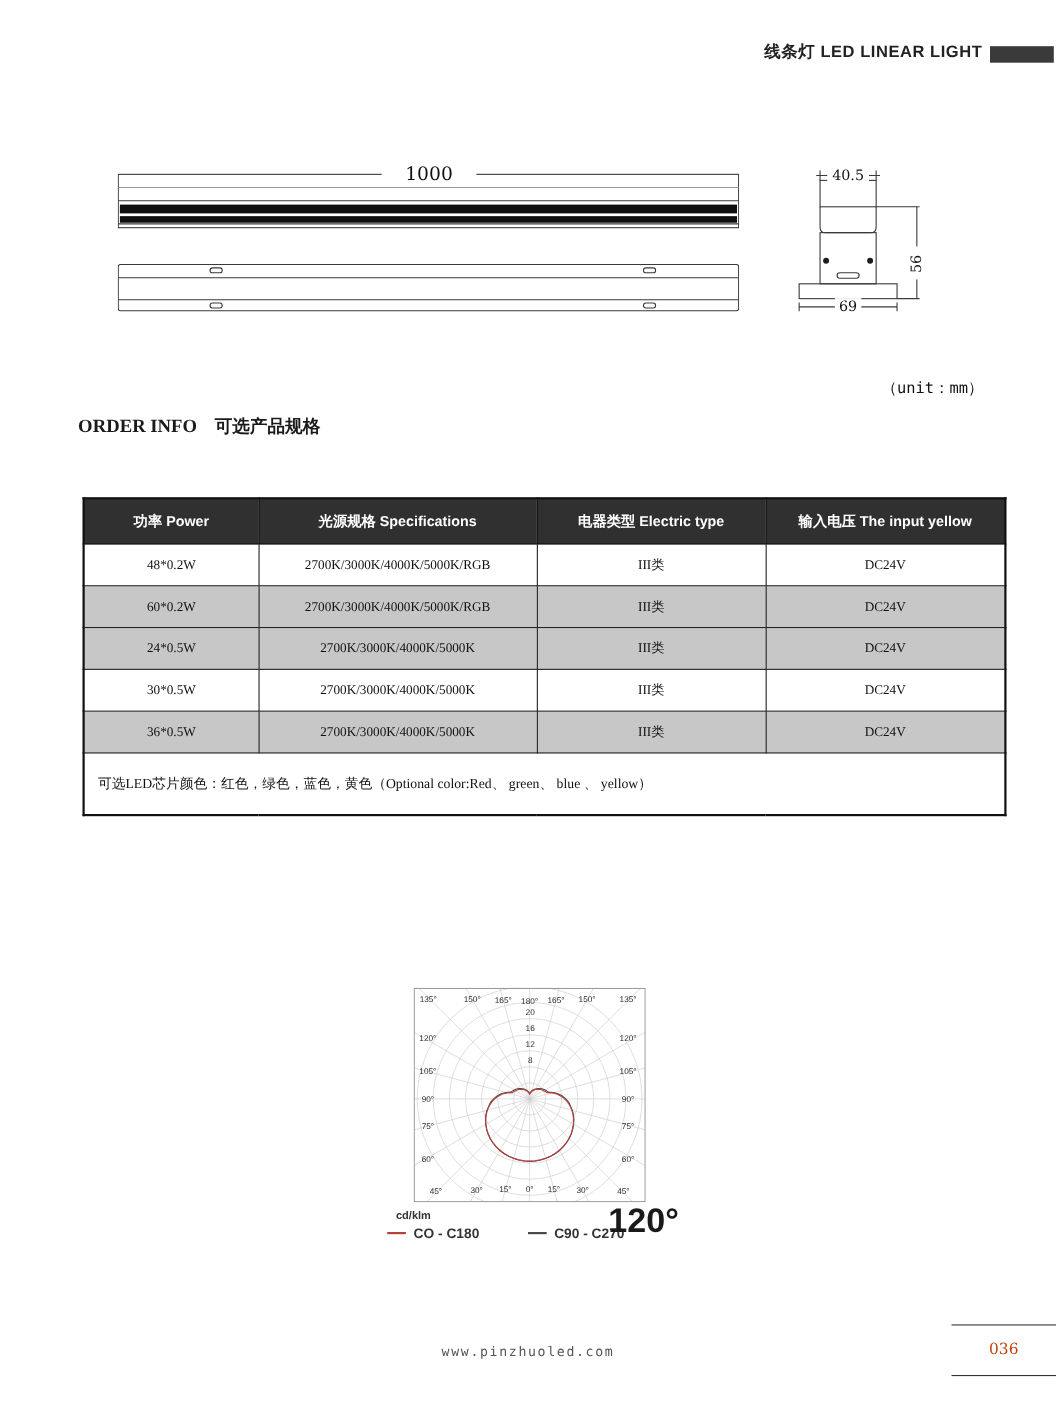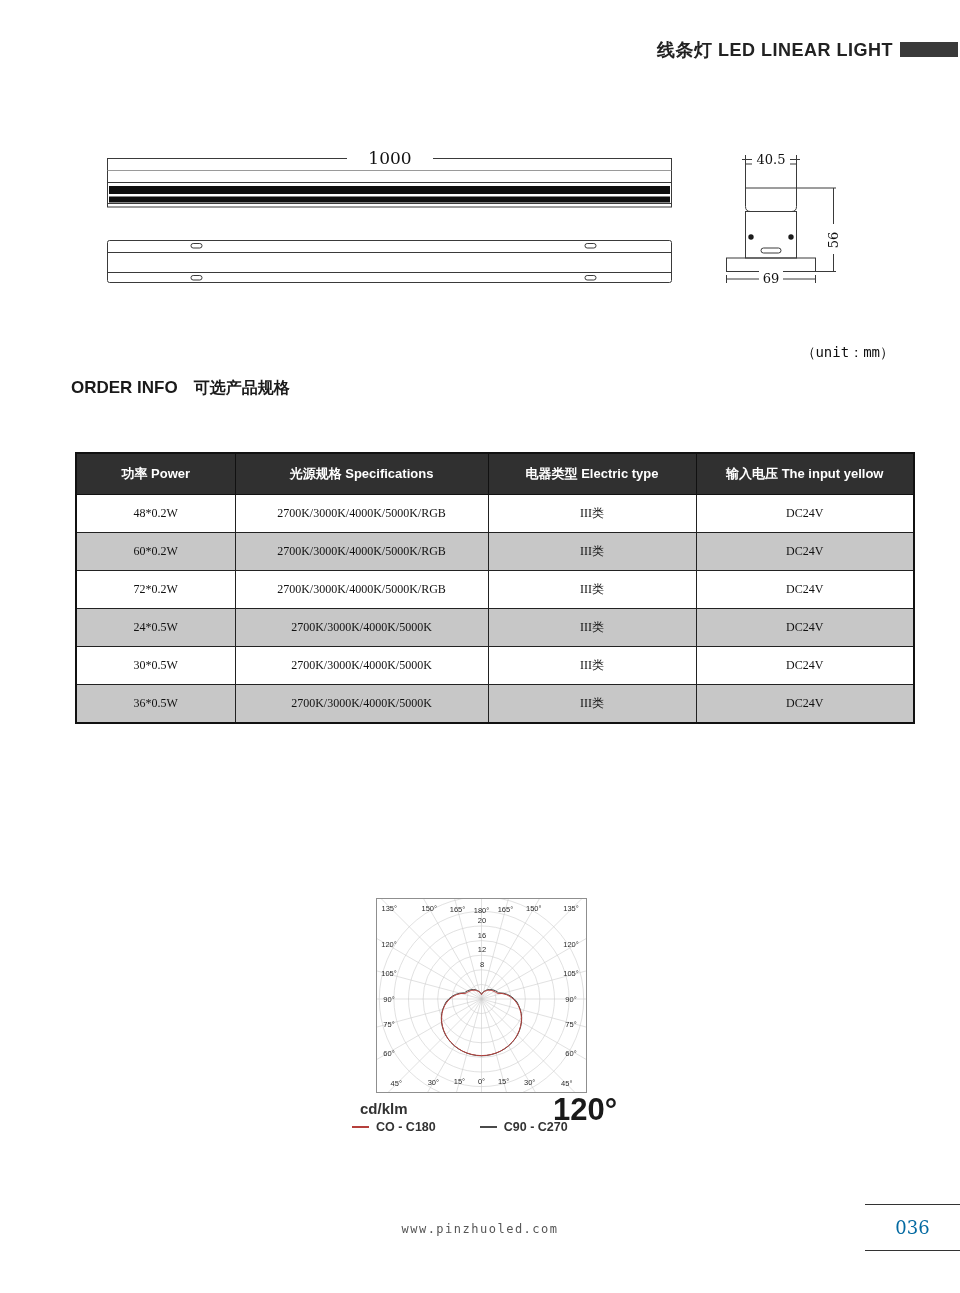--- a/index.html
+++ b/index.html
@@ -1,51 +1,51 @@
 <!DOCTYPE html>
 <html><head>
 <meta charset="utf-8">
 <style>
   html,body{margin:0;padding:0;background:#fff;}
   .page{position:relative;width:960px;height:1293px;background:#fff;overflow:hidden;
         font-family:"Liberation Sans",sans-serif;color:#111;}
-  .header-title{position:absolute;top:38px;right:67px;font-size:18px;font-weight:600;
+  .header-title{position:absolute;top:38px;right:67px;font-size:15px;font-weight:600;
         letter-spacing:.5px;color:#222;}
   .header-bar{position:absolute;top:42px;right:2px;width:58px;height:15px;background:#3a3a3a;}
   .unit-note{position:absolute;top:344px;right:66px;font-family:"DejaVu Sans Mono",monospace;
         font-size:14px;color:#111;}
   .section-heading{position:absolute;left:71px;font-size:17px;font-weight:bold;color:#1a1a1a;}
   .section-heading .zh{font-size:16px;font-weight:600;margin-left:16px;}
-  #order-heading{top:378px;}
+  #order-heading{top:378px;font-family:Liberation Serif, serif;}
   #curve-heading{top:812px;}
   table.spec-table{position:absolute;left:75px;top:452px;width:838px;border-collapse:collapse;
         border:2px solid #111;table-layout:fixed;}
   .spec-table th{background:#303030;color:#fff;font-size:13px;font-weight:bold;height:38px;
         border:1px solid #111;border-left:1px solid #e8e8e8;}
   .spec-table th:first-child{border-left:1px solid #111;}
   .spec-table td{border:1px solid #222;font-family:Liberation Serif, serif;font-size:12px;
         height:35px;text-align:center;background:#fff;}
   .spec-table tr.gray td{background:#c7c7c7;}
   .spec-table td.note{text-align:left;padding:10px 12px;font-size:12.5px;background:#fff;}
   .col-power{width:159px}.col-spec{width:253px}.col-type{width:208px}.col-volt{width:218px}
   .drawing{position:absolute;}
   #topview{left:107px;top:147px;}
   #xsection{left:720px;top:138px;}
   .chart-wrap{position:absolute;left:376px;top:898px;width:211px;height:195px;}
   .legend{position:absolute;left:352px;top:1100px;color:#333;font-weight:bold;}
-  .legend .unit{display:block;margin:0 0 3px 8px;font-size:15px;}
+  .legend .unit{display:block;margin:0 0 3px 8px;font-size:10px;}
   .legend-items{display:flex;gap:44px;align-items:flex-end;font-size:12.5px;}
   .legend-item{display:flex;align-items:center;gap:7px;}
   .swatch{width:17px;height:2px;background:#888;}
   .beam-angle{position:absolute;left:553px;top:1092px;font-size:31px;font-weight:bold;color:#1a1a1a;}
   .footer-url{position:absolute;left:0;width:100%;top:1222px;text-align:center;
         font-family:"DejaVu Sans Mono",monospace;font-size:12px;color:#555;letter-spacing:1.5px;}
   .page-number{position:absolute;right:0;top:1204px;width:95px;height:45px;line-height:45px;
         border-top:1px solid #333;border-bottom:1px solid #333;text-align:center;
-        font-family:"DejaVu Serif",serif;font-size:18px;color:#0369a1;}
+        font-family:"DejaVu Serif",serif;font-size:14px;color:#c2410c;}
 </style>
 </head>
 <body>
 
 <div class="page">
 
   <div class="header-title">线条灯 LED LINEAR LIGHT</div>
   <div class="header-bar"></div>
 
   <svg id="topview" class="drawing" width="565" height="140" viewBox="0 0 565 140">
@@ -124,43 +124,40 @@
           <td>2700K/3000K/4000K/5000K/RGB</td>
           <td>III类</td>
           <td>DC24V</td>
         </tr>
         <tr class="gray">
           <td>60*0.2W</td>
           <td>2700K/3000K/4000K/5000K/RGB</td>
           <td>III类</td>
           <td>DC24V</td>
         </tr>
-        <tr>
-          <td>72*0.2W</td>
-          <td>2700K/3000K/4000K/5000K/RGB</td>
-          <td>III类</td>
-          <td>DC24V</td>
-        </tr>
         <tr class="gray">
           <td>24*0.5W</td>
           <td>2700K/3000K/4000K/5000K</td>
           <td>III类</td>
           <td>DC24V</td>
         </tr>
         <tr>
           <td>30*0.5W</td>
           <td>2700K/3000K/4000K/5000K</td>
           <td>III类</td>
           <td>DC24V</td>
         </tr>
         <tr class="gray">
           <td>36*0.5W</td>
           <td>2700K/3000K/4000K/5000K</td>
           <td>III类</td>
           <td>DC24V</td>
+        </tr>
+        <tr>
+          <td colspan="4" class="note">可选LED芯片颜色：红色，绿色，蓝色，黄色（Optional color:Red、 green、 blue 、 yellow）</td>
         </tr>
       </tbody>
   </table>
 
 
   <div class="chart-wrap">
     <svg width="211" height="195" viewBox="0 0 211 195">
         <g>
           <circle cx="105.5" cy="101" r="14.6" fill="none" stroke="#cccccc" stroke-width="0.6"></circle>
           <circle cx="105.5" cy="101" r="29.2" fill="none" stroke="#cccccc" stroke-width="0.6"></circle>

